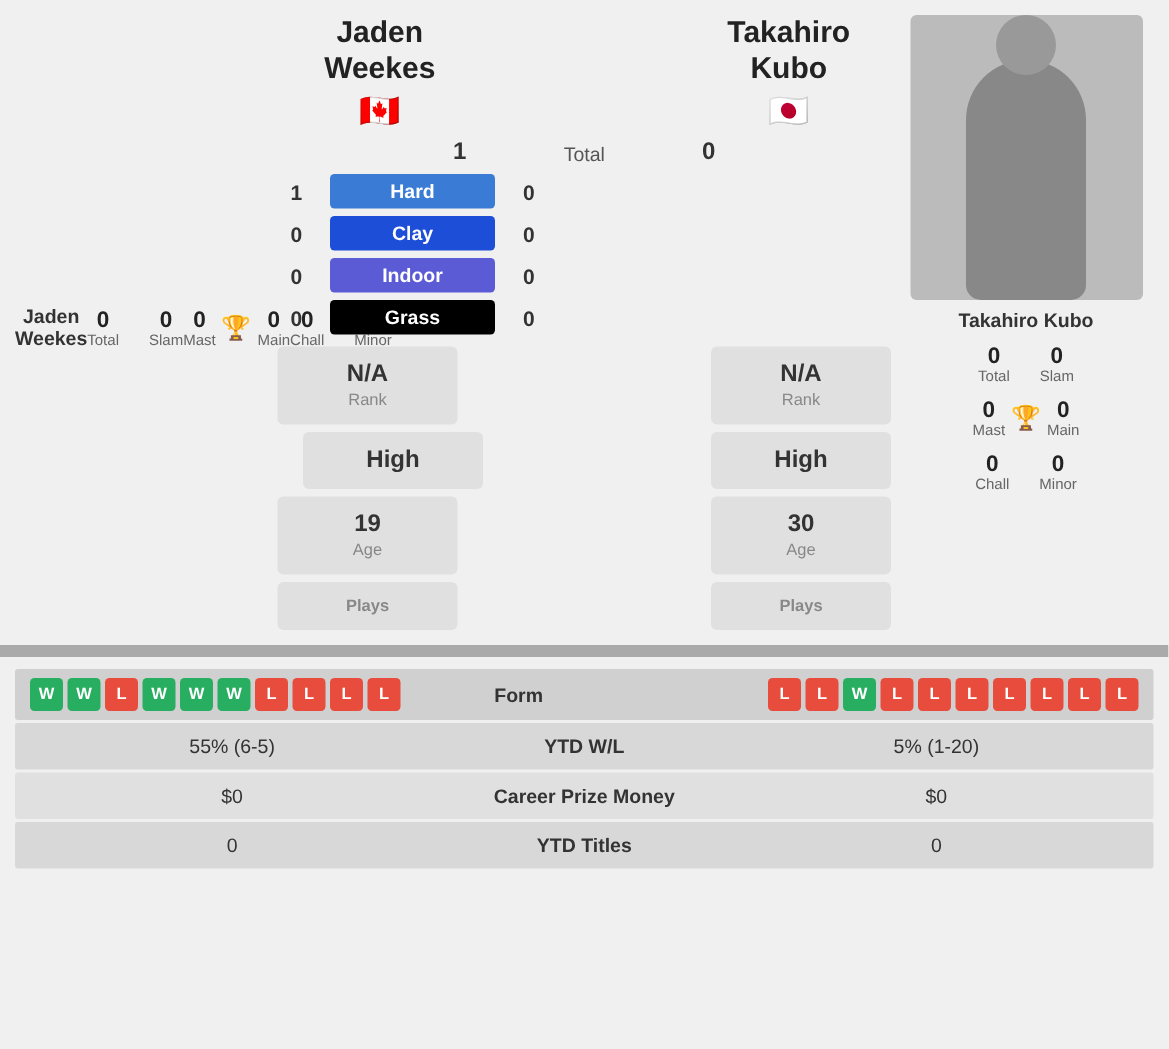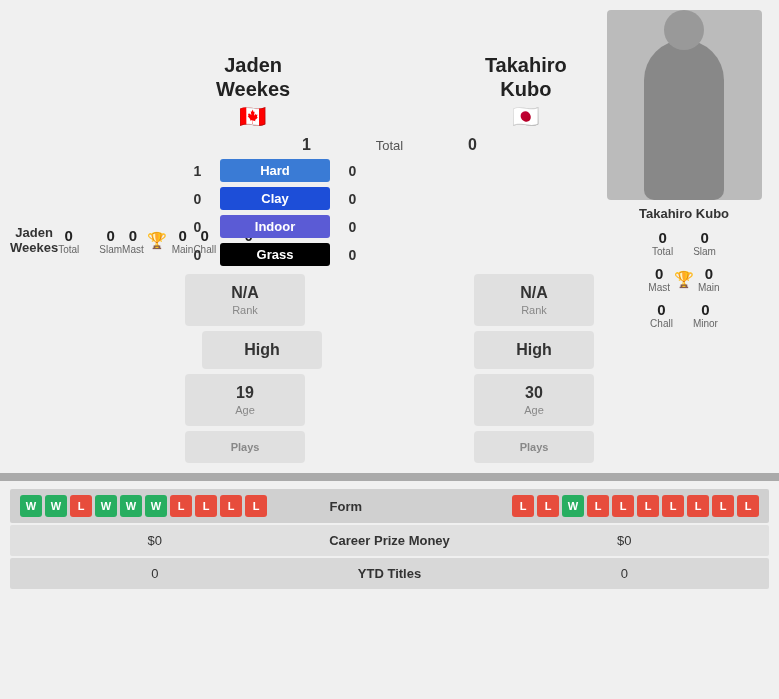--- a/index.html
+++ b/index.html
@@ -364,21 +364,21 @@
         </div>
         <div class="stat-item">
           <span class="stat-value">0</span>
           <span class="stat-label">Minor</span>
         </div>
       </div>
     </div>
 
     <div class="center-col">
 
-      <div style="display:flex; justify-content:space-between; margin-bottom:6px;margin-top:43px;">
+      <div style="display:flex; justify-content:space-between; margin-bottom:6px;">
         <div style="text-align:center; flex:1;">
           <div class="player-name-header">
             <span>Jaden</span><br>
             <span>Weekes</span>
           </div>
           <div class="player-flag">🇨🇦</div>
         </div>
         <div style="flex:1;"></div>
         <div style="text-align:center; flex:1;">
           <div class="player-name-header">
@@ -535,20 +535,25 @@
           <span class="badge badge-l">L</span>
           <span class="badge badge-l">L</span>
           <span class="badge badge-l">L</span>
           <span class="badge badge-l">L</span>
           <span class="badge badge-l">L</span>
           <span class="badge badge-l">L</span>
         </div>
     </div>
 
     <div class="stat-rows" id="stat-rows">
+        <div class="stat-comparison-row alt">
+    <div class="stat-comp-left">55% (6-5)</div>
+    <div class="stat-comp-center">YTD W/L</div>
+    <div class="stat-comp-right">5% (1-20)</div>
+  </div>
         <div class="stat-comparison-row">
     <div class="stat-comp-left">$0</div>
     <div class="stat-comp-center">Career Prize Money</div>
     <div class="stat-comp-right">$0</div>
   </div>
         <div class="stat-comparison-row alt">
     <div class="stat-comp-left">0</div>
     <div class="stat-comp-center">YTD Titles</div>
     <div class="stat-comp-right">0</div>
   </div>

